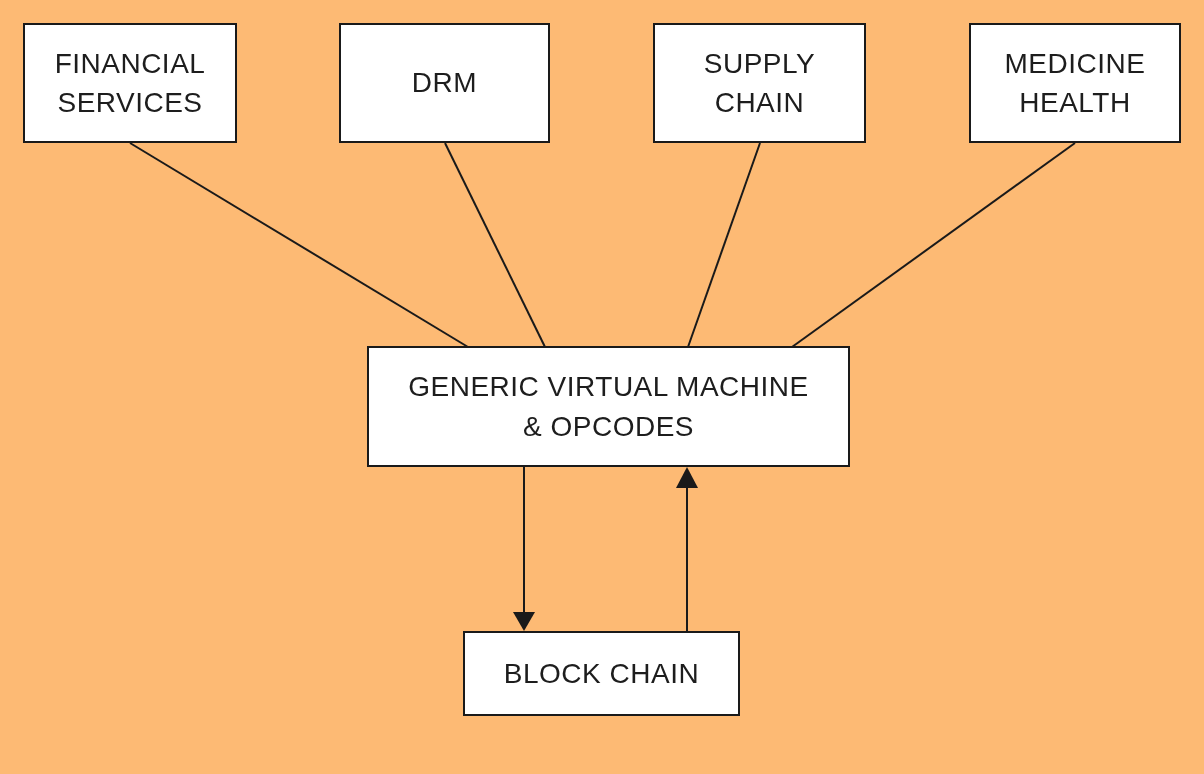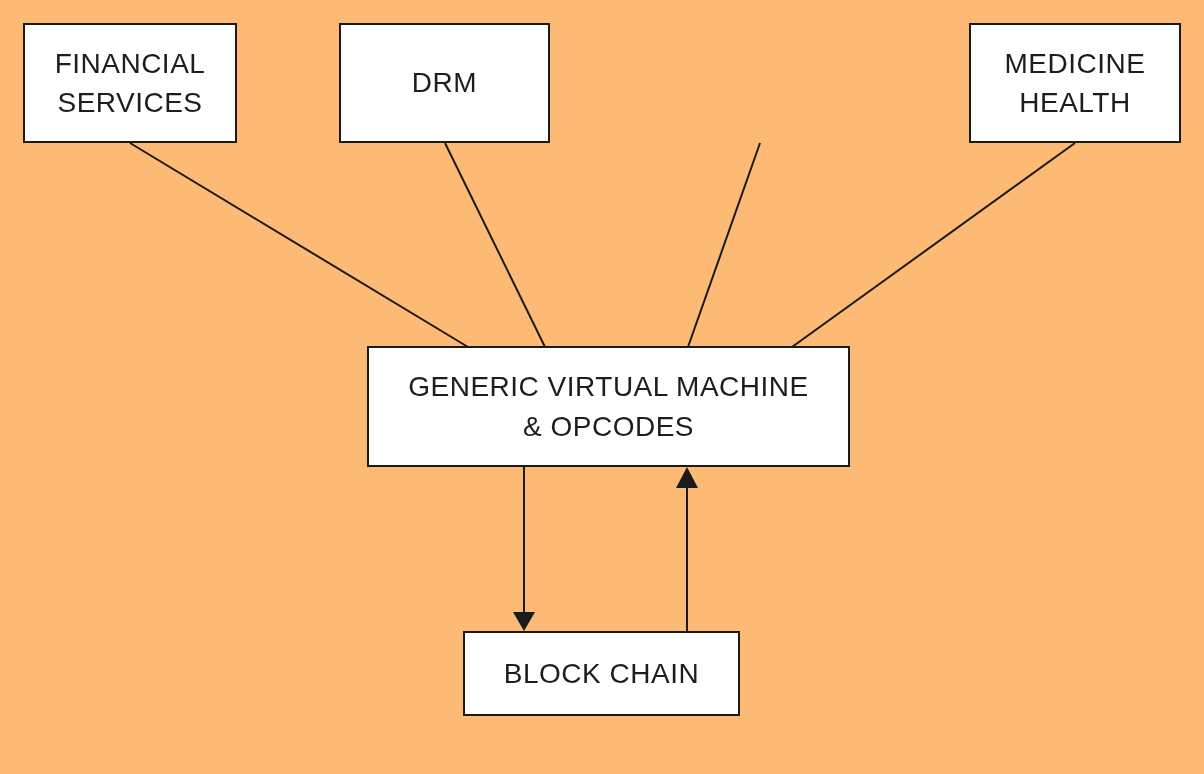--- a/index.html
+++ b/index.html
@@ -63,20 +63,22 @@
 
     <line x1="687" y1="631" x2="687" y2="486"></line>
     <polygon points="676,488 698,488 687,467"></polygon>
   </svg>
 
   <div class="node node-financial">FINANCIAL
 SERVICES</div>
 
   <div class="node node-drm">DRM</div>
 
+  <div class="node node-supply">SUPPLY
+CHAIN</div>
 
   <div class="node node-gvm">GENERIC VIRTUAL MACHINE
 &amp; OPCODES</div>
 
   <div class="node node-medicine">MEDICINE
 HEALTH</div>
 
   <div class="node node-blockchain">BLOCK CHAIN</div>
 
 </div>

